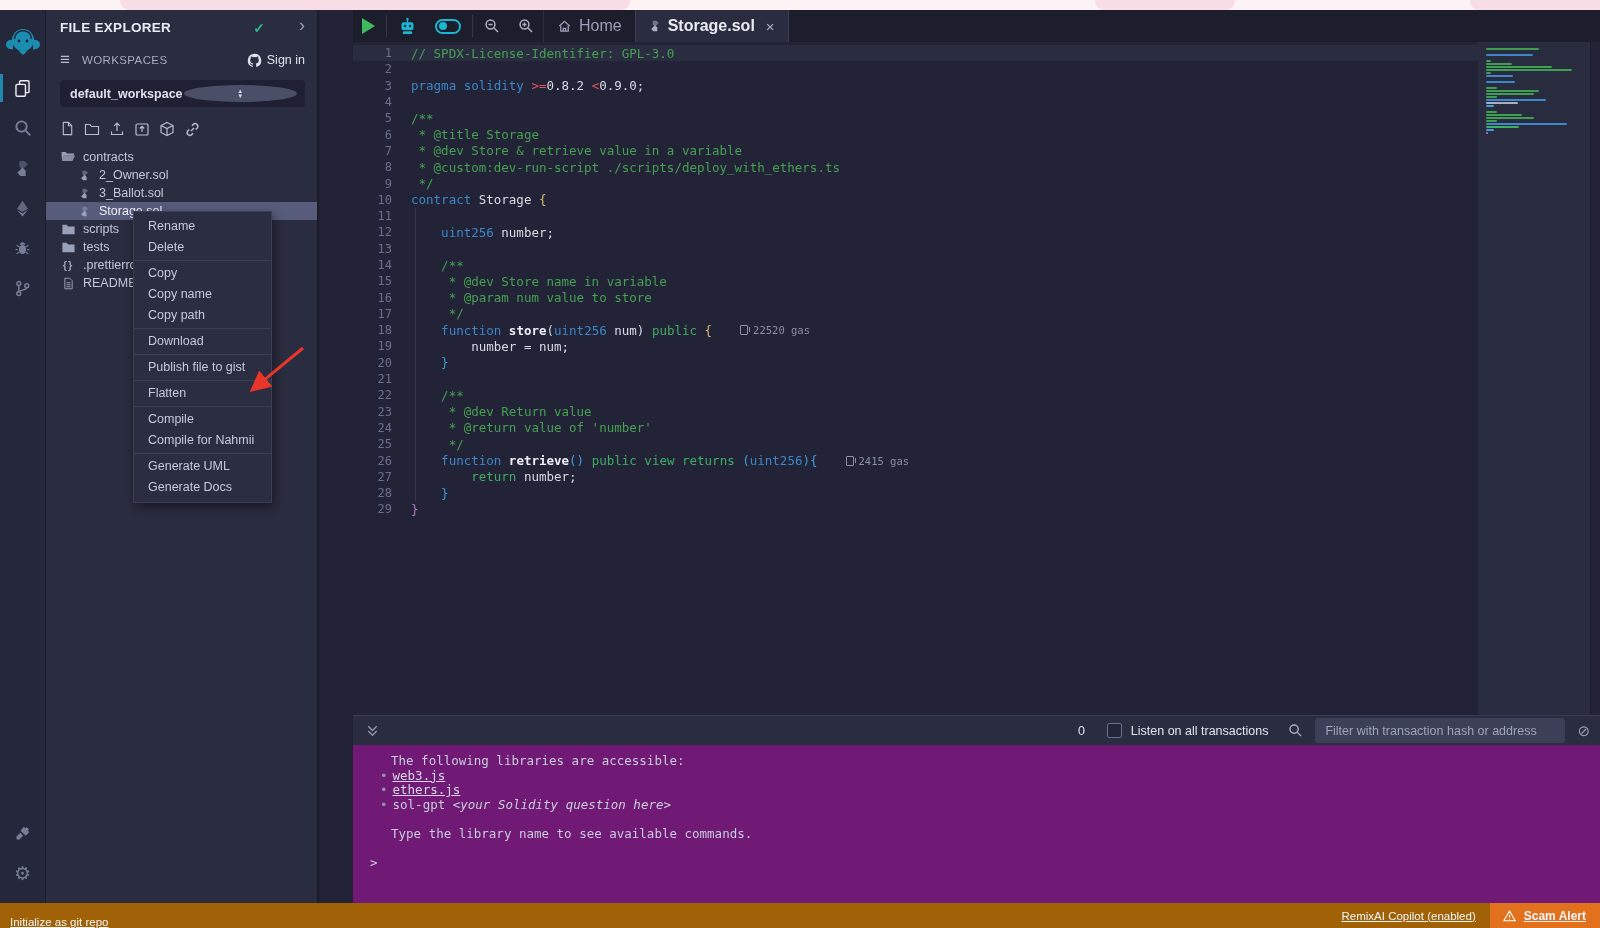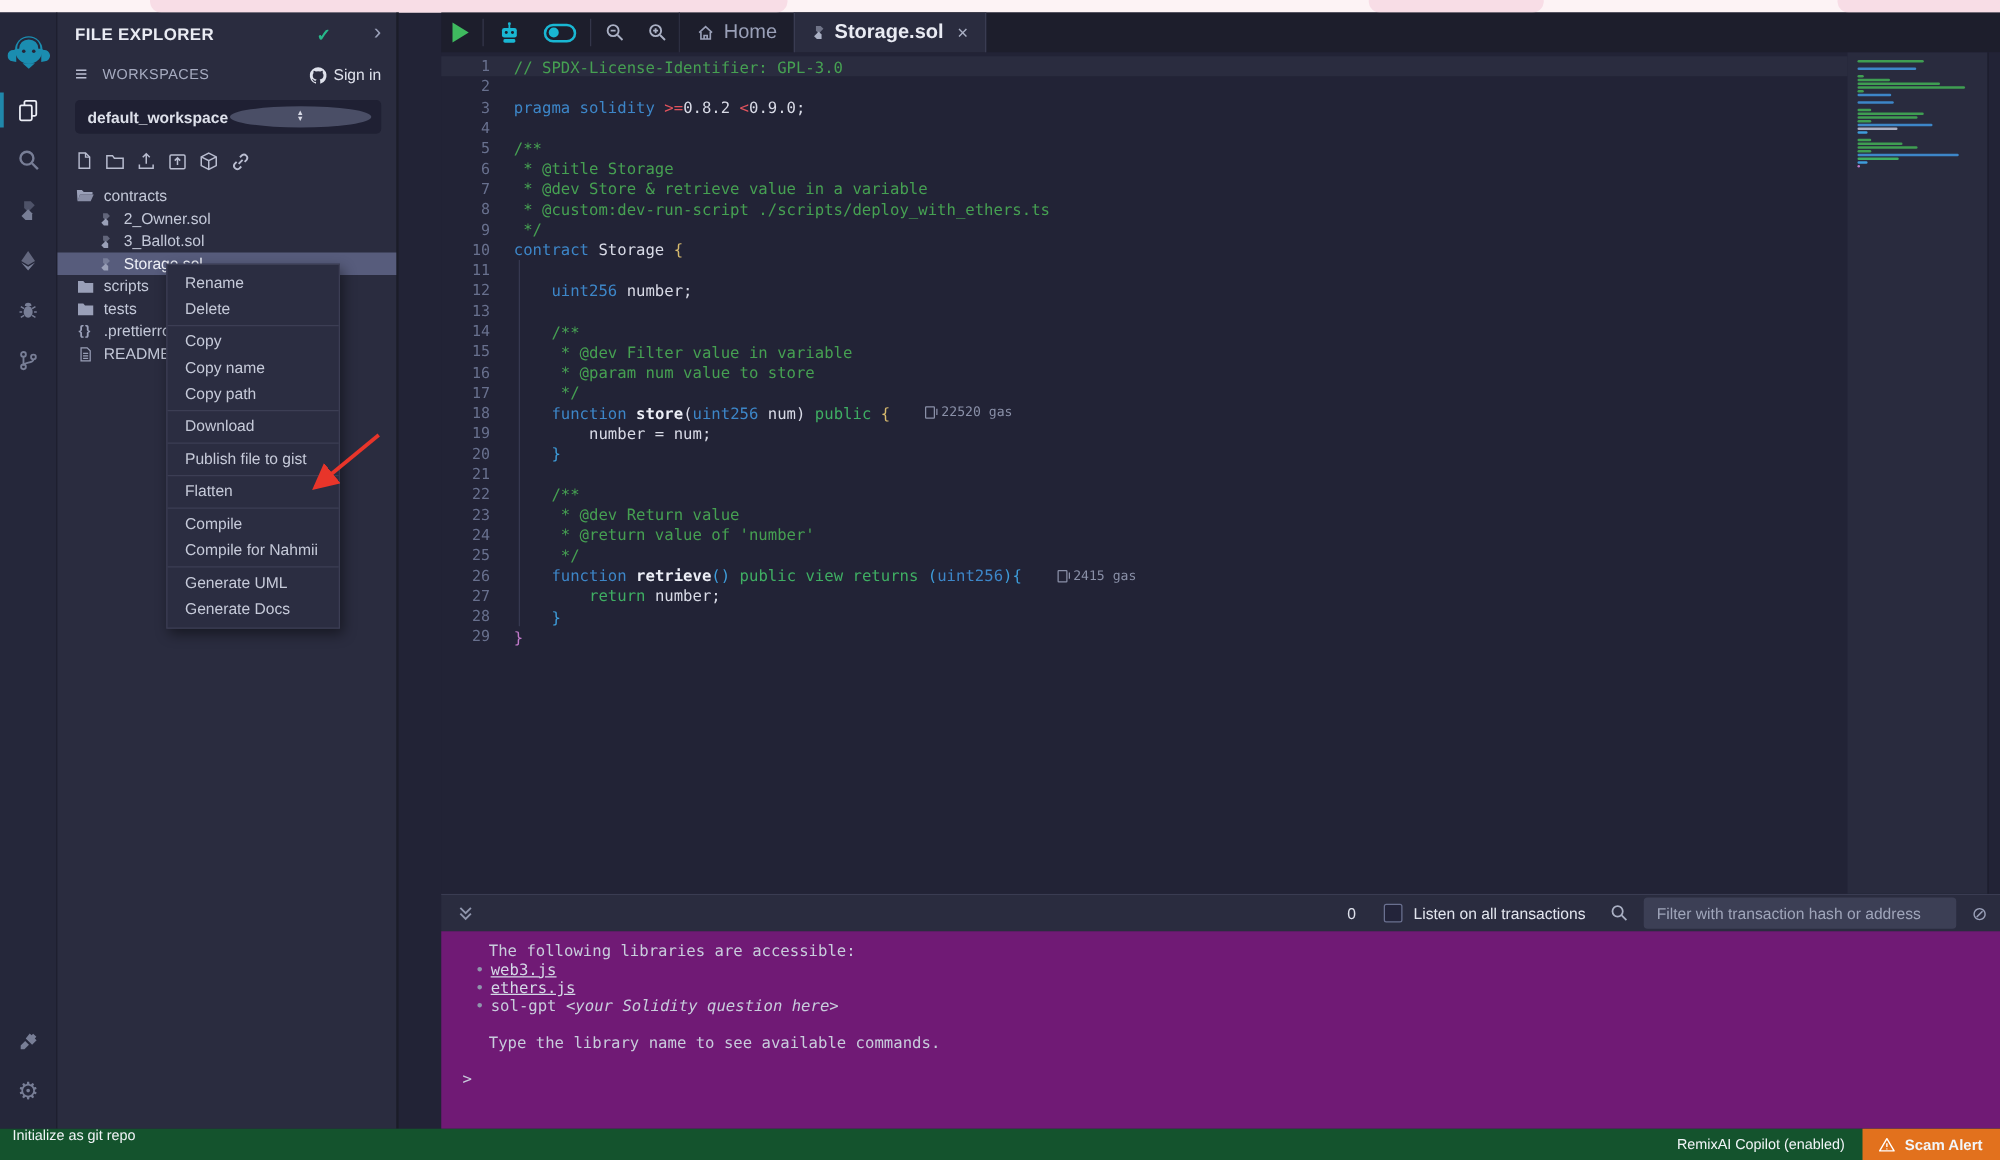--- a/index.html
+++ b/index.html
@@ -108,22 +108,22 @@
   .term-content { flex:none; height:158px; background:#701a75; font-family:"DejaVu Sans Mono", monospace;
                   font-size:12.5px; color:#c8ccdc; padding-top:9px; line-height:14.6px; }
   .tline { white-space:pre; padding-left:38px; }
   .tline.bullet { padding-left:27px; }
   .tline .b { color:#8f95ac; margin-right:5px; }
   .tlink { text-decoration:underline; cursor:pointer; color:#d4d8e6; }
   .tital { font-style:italic; }
   .prompt { padding-left:17px; margin-top:14px; color:#c8ccdc; }
 
   
-  .statusbar { position:absolute; left:0; bottom:0; width:1600px; height:25px; background:#14532d;
-               display:flex; align-items:flex-start; color:#f2f5f8; font-size:11.5px; z-index:20; }
+  .statusbar { position:absolute; left:0; bottom:0; width:1600px; height:25px; background:#a16207;
+               display:flex; align-items:flex-end; color:#f2f5f8; font-size:11.5px; z-index:20;text-decoration:underline; }
   .sb-left { padding-left:10px; }
   .sb-center { position:absolute; left:0; right:0; text-align:center; display:flex; justify-content:center; align-items:center; gap:6px; }
   .sb-center b { font-weight:bold; }
   .sb-right { margin-left:auto; display:flex; align-items:center; height:100%; }
   .sb-copilot { margin-right:14px; }
   .scam { height:100%; background:#e2711d; display:flex; align-items:center; gap:7px; padding:0 14px 0 12px;
           font-weight:bold; font-size:12px; cursor:pointer; }
   svg { display:block; }
 </style>
 </head>
@@ -451,21 +451,21 @@
             <div class="code-line">
               <span class="ln">13</span>
               <pre></pre>
             </div>
             <div class="code-line">
               <span class="ln">14</span>
               <pre><span class="sc">    /**</span></pre>
             </div>
             <div class="code-line">
               <span class="ln">15</span>
-              <pre><span class="sc">     * @dev Filter value in variable</span></pre>
+              <pre><span class="sc">     * @dev Store name in variable</span></pre>
             </div>
             <div class="code-line">
               <span class="ln">16</span>
               <pre><span class="sc">     * @param num value to store</span></pre>
             </div>
             <div class="code-line">
               <span class="ln">17</span>
               <pre><span class="sc">     */</span></pre>
             </div>
             <div class="code-line">

